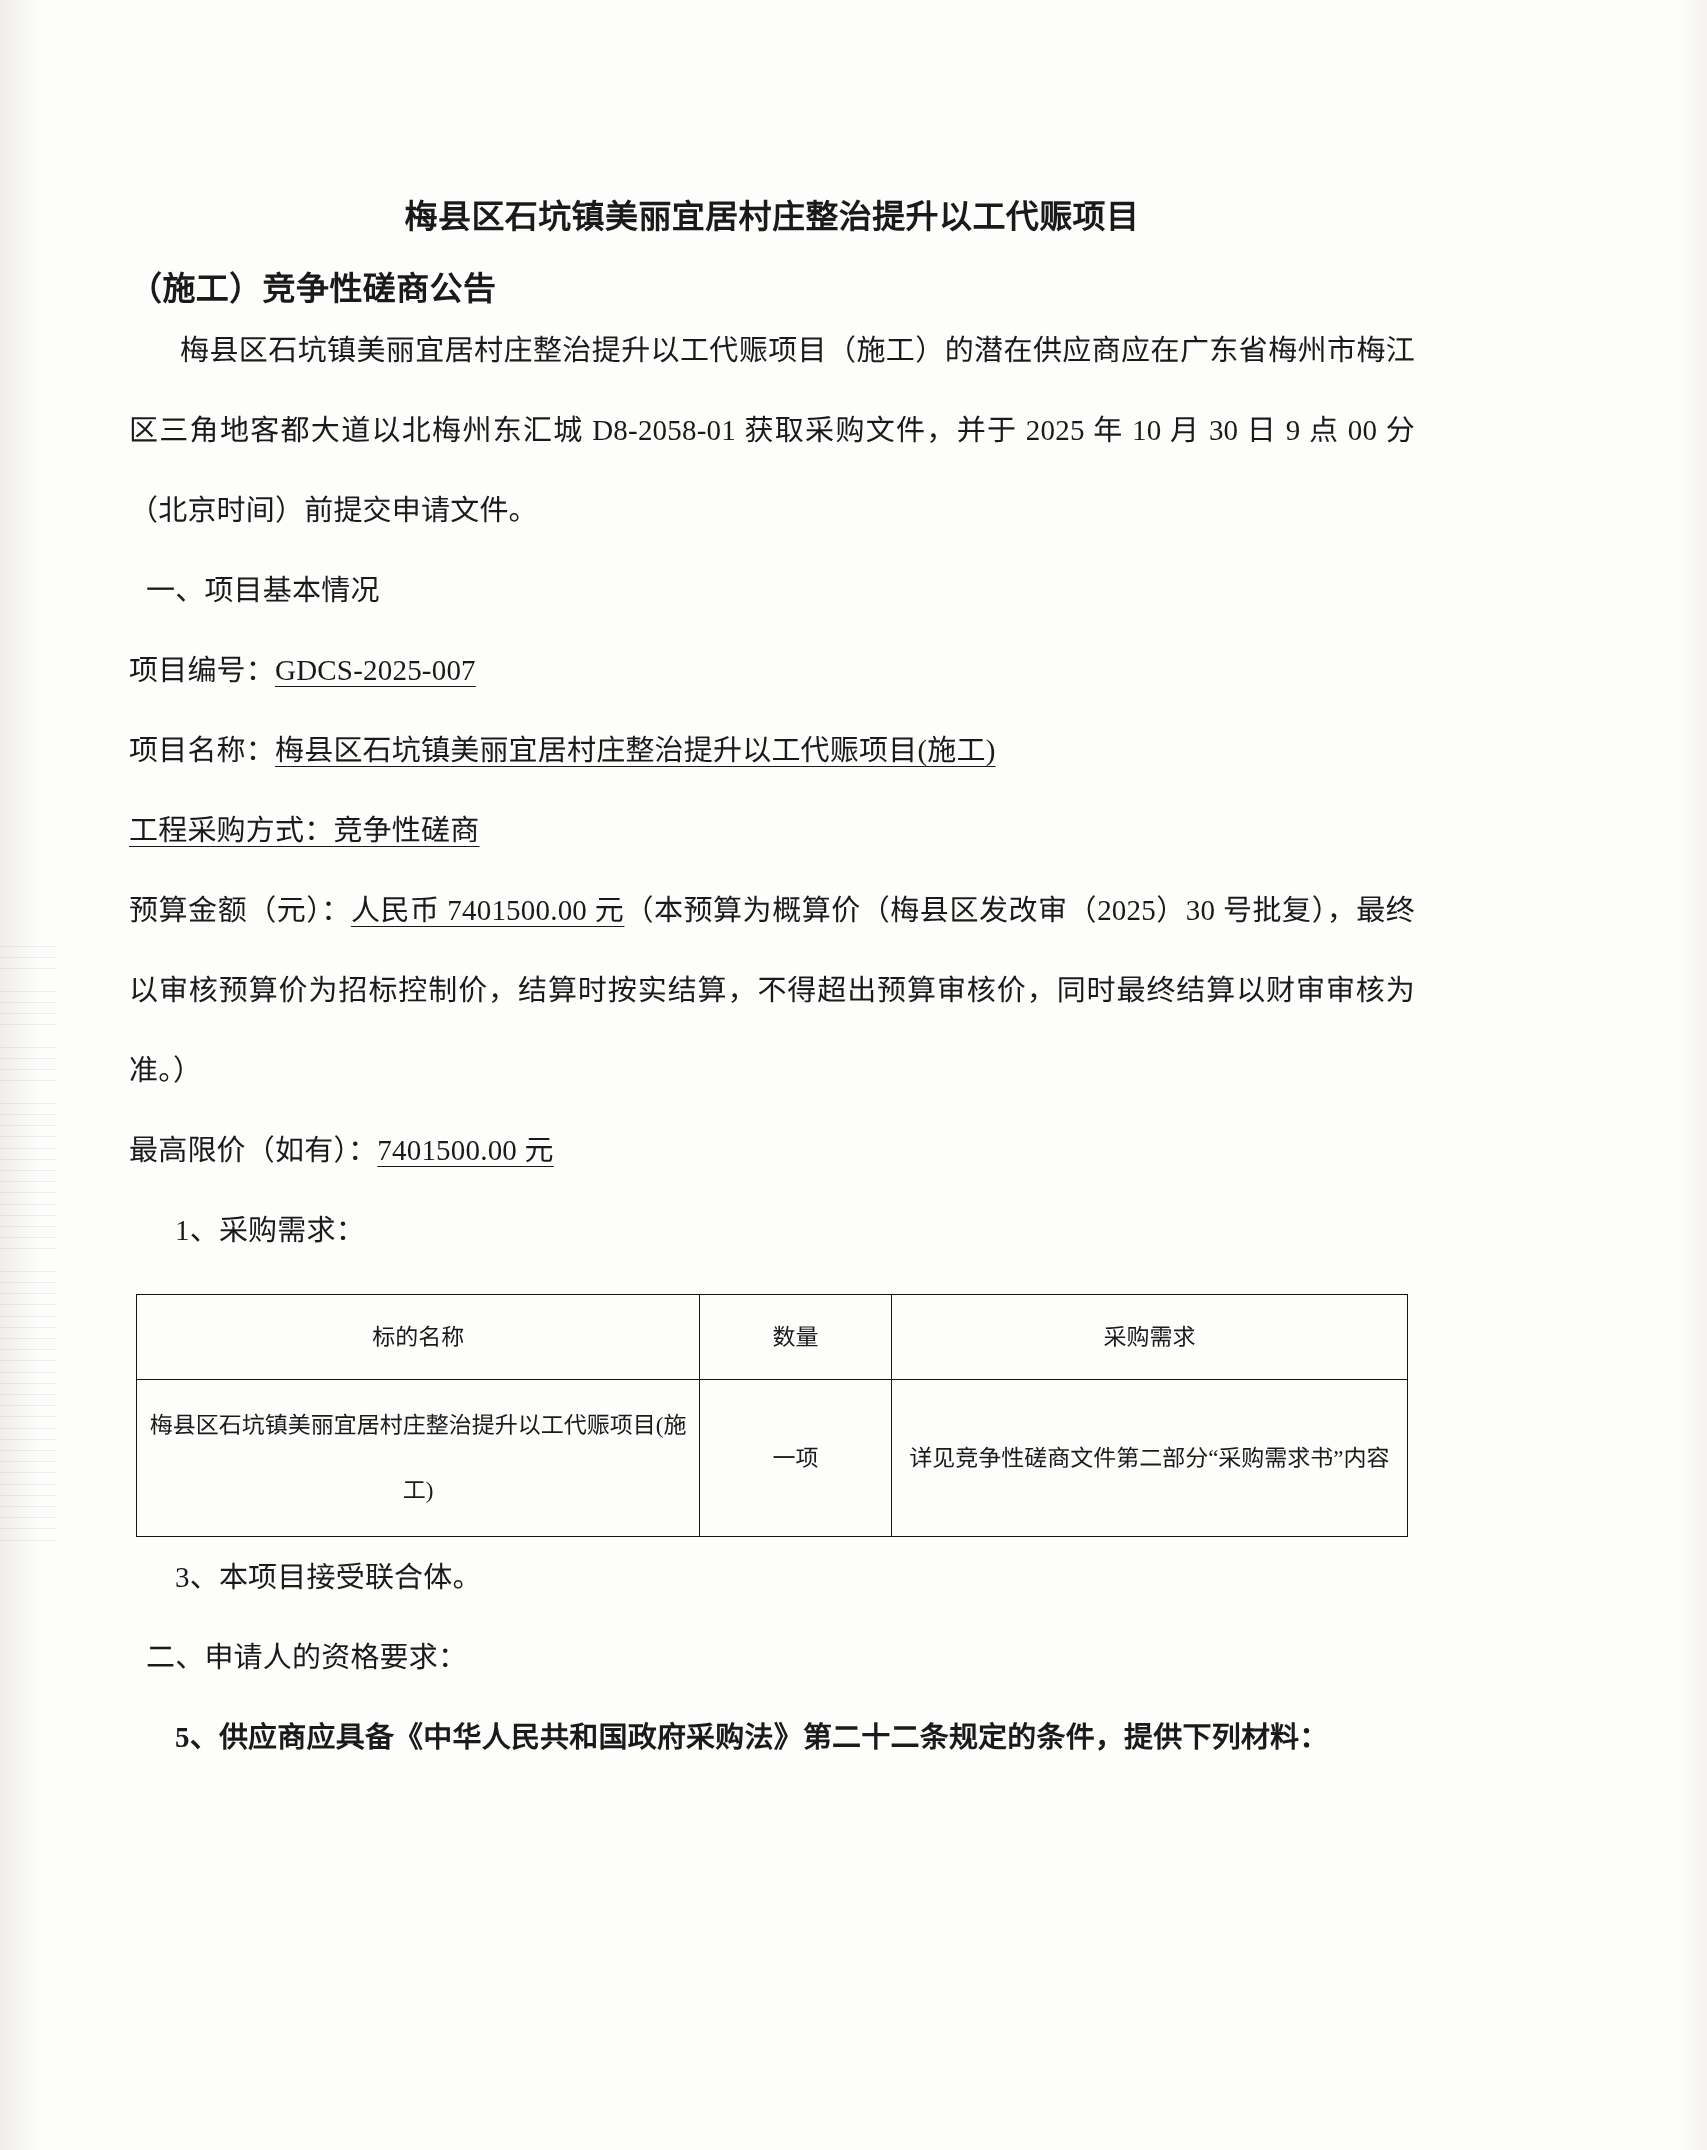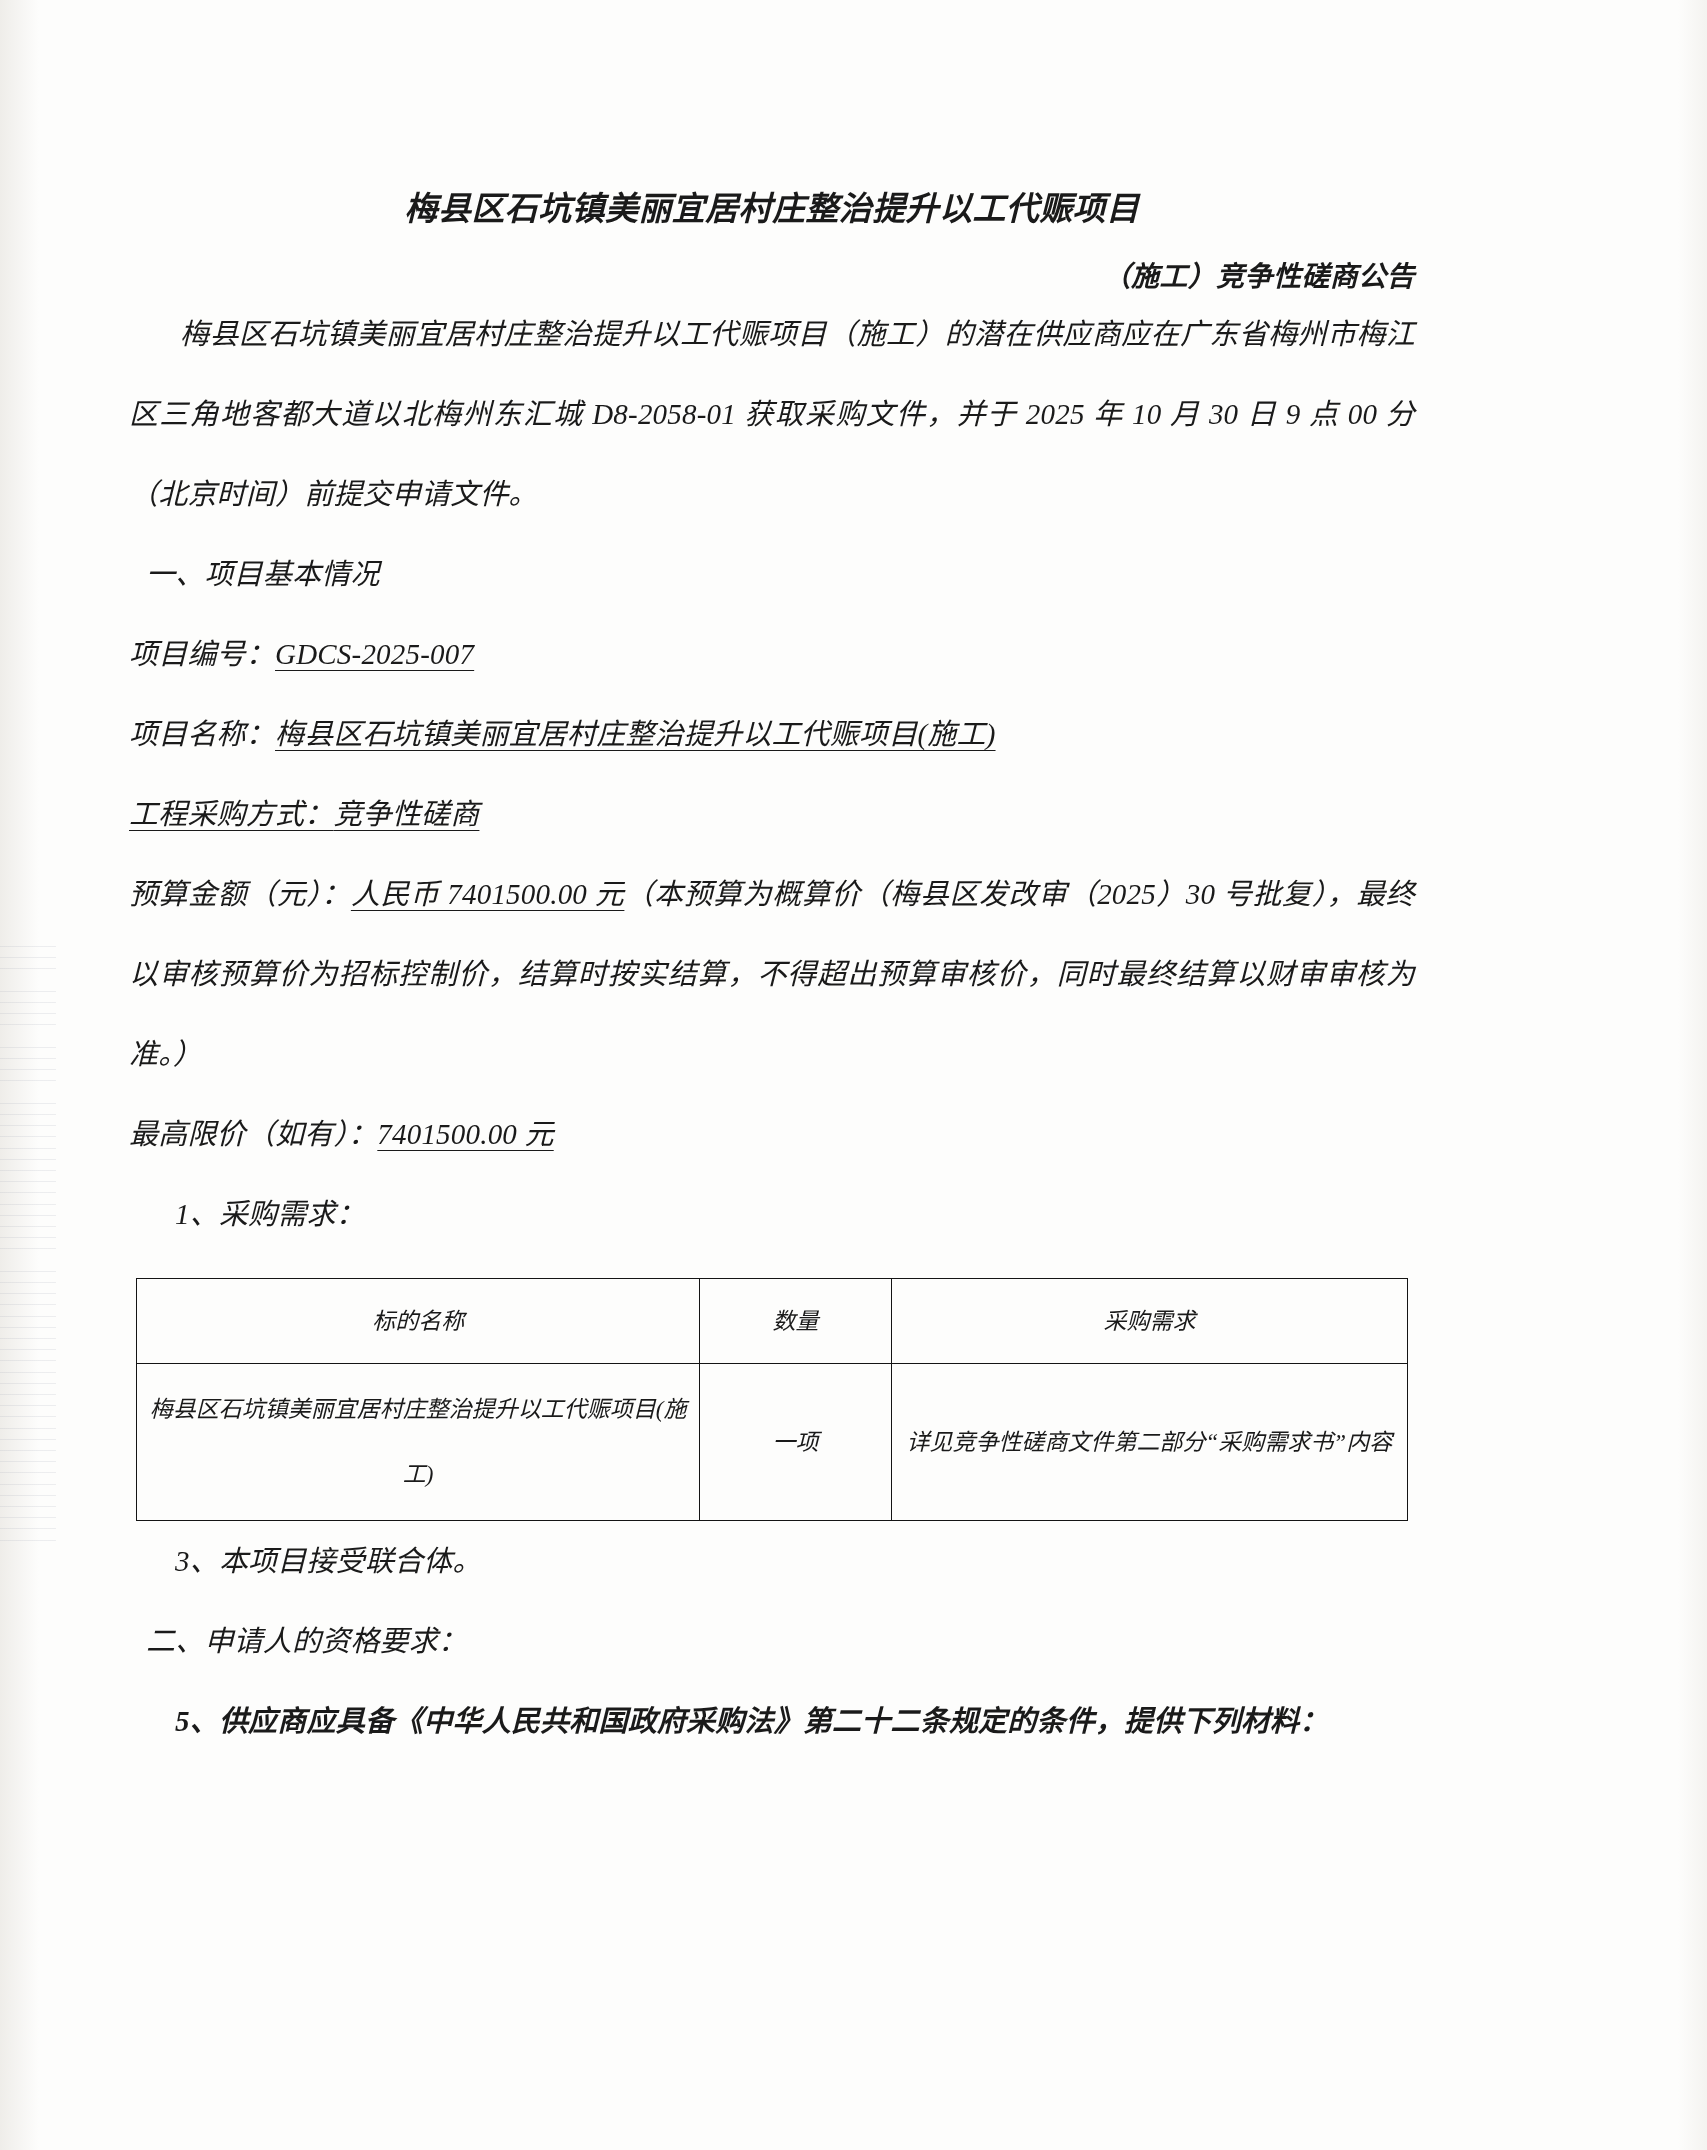--- a/index.html
+++ b/index.html
@@ -48,42 +48,41 @@
     font-size: 19px;
     line-height: 65px;
     color: rgba(120,125,135,0.16);
     letter-spacing: 0.9px;
     font-family: "Liberation Sans", sans-serif;
     pointer-events: none;
     white-space: pre-wrap;
   }
   .content {
     position: absolute;
-    left: 0; top: 8px;
+    left: 0; top: 16px;
     width: 1544px;
-    font-style: italic;
   }
   .inner {
     margin: 0 auto;
     width: 1286px;
     padding-top: 185px;
   }
   h1.doc-title {
     margin: 0;
     font-size: 33px;
     font-weight: bold;
     text-align: center;
     line-height: 1.0;
     letter-spacing: 0.4px;
   }
   .title-line2 {
     margin-top: 28px;
-    font-size: 28px;
+    font-size: 33px;
     font-weight: bold;
-    text-align: right;
+    text-align: left;
     letter-spacing: 0.4px;
   }
   p.para {
     margin: 0;
     font-size: 29px;
     line-height: 80px;
     text-align: justify;
     letter-spacing: 0.2px;
   }
   .intro {

